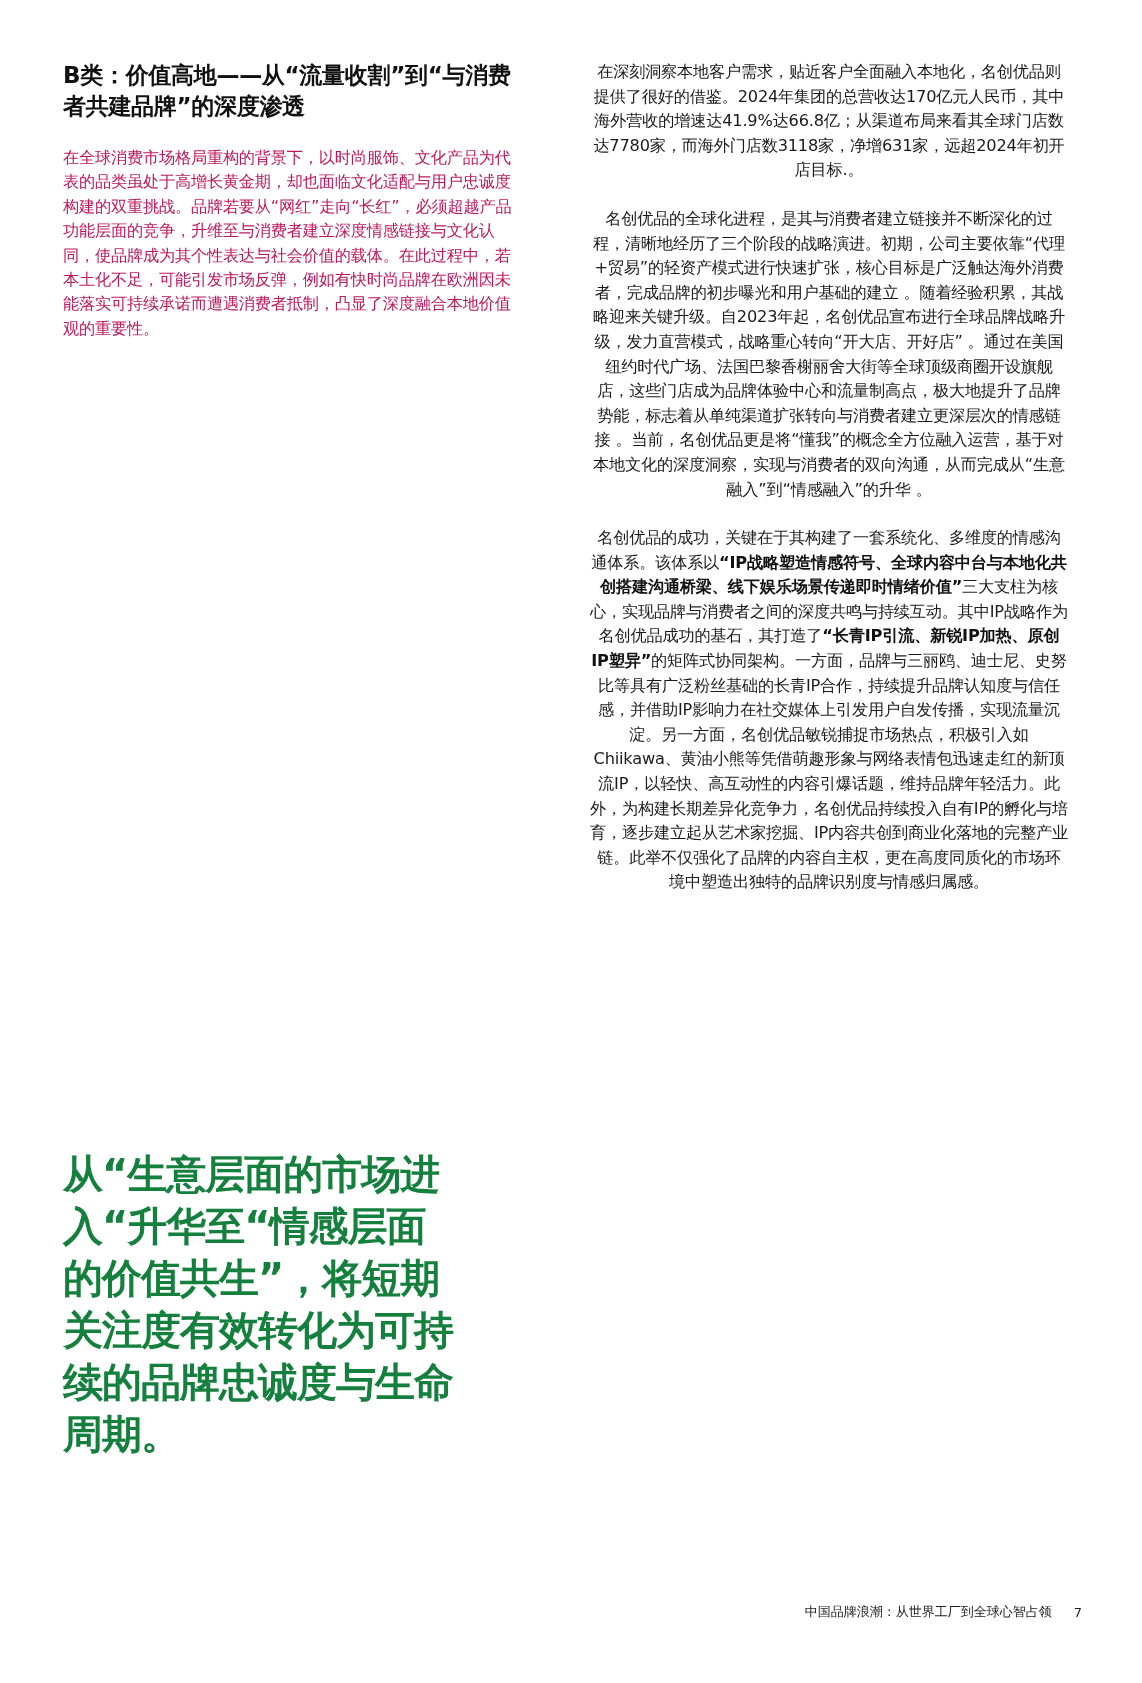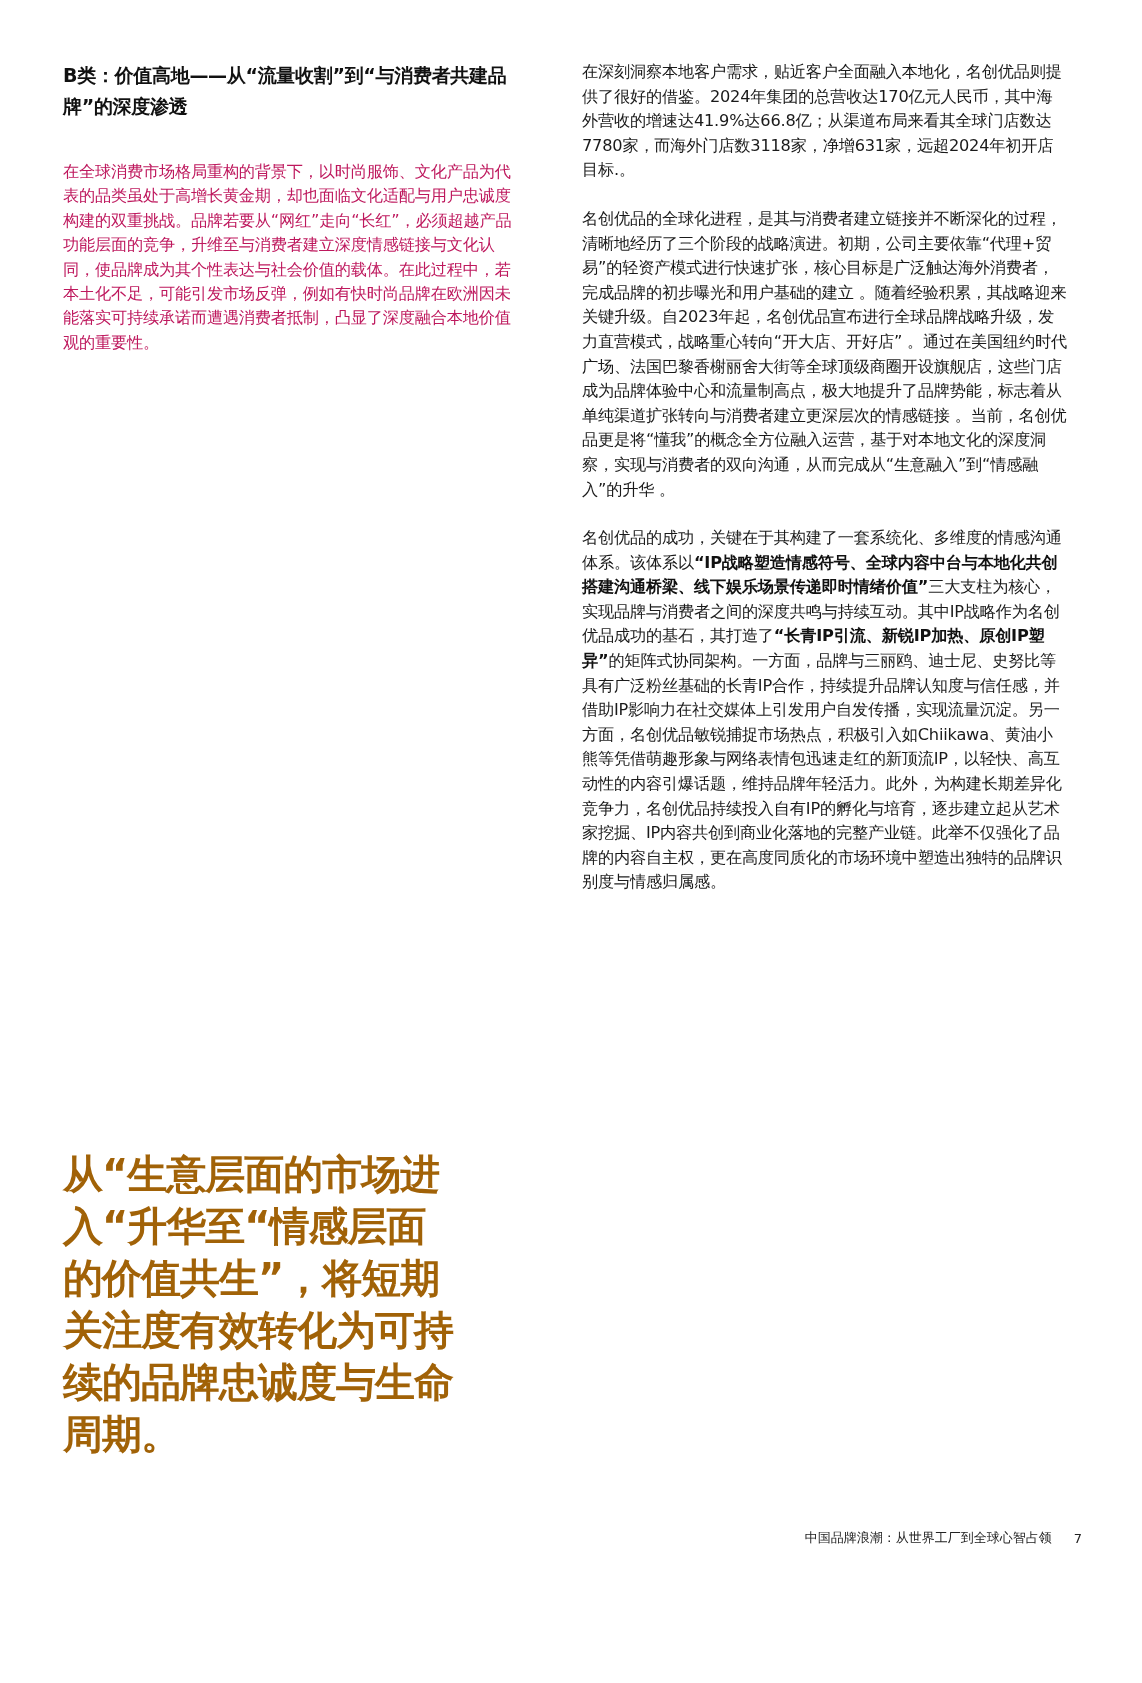--- a/index.html
+++ b/index.html
@@ -3,39 +3,40 @@
   <meta charset="utf-8">
   <style>
     html, body { margin: 0; padding: 0; background: #ffffff; }
     body {
       width: 1142px; height: 1683px; position: relative; overflow: hidden;
       font-family: "DejaVu Sans", "Liberation Sans", sans-serif;
     }
     .col-left { position: absolute; left: 63px; top: 60px; width: 455px; }
     .col-right { position: absolute; left: 578px; top: 60px; width: 490px; }
     .section-title {
-      font-size: 19px; font-weight: bold; color: #111111; line-height: 31px;
-      margin: 0 0 38px 0; letter-spacing: -0.3px;
+      font-size: 23px; font-weight: bold; color: #111111; line-height: 31px;
+      margin: 0 0 24px 0; letter-spacing: -0.3px;
     }
     .purple-para {
       font-size: 16.2px; line-height: 24.4px; color: #be185d; margin: 0 0 25px 0;
       letter-spacing: -0.2px;
     }
     .body-para {
-      font-size: 16.2px; line-height: 24.6px; color: #1a1a1a; margin: 0 0 24px 4px;
+      font-size: 16.2px; line-height: 24.6px; color: #1a1a1a; margin: 0 0 24px 12px;
       letter-spacing: -0.2px;
+      text-align: center;
     }
     .body-para b { font-weight: bold; color: #111111; }
     .pull-quote {
       position: absolute; left: 63px; top: 1148px; width: 390px;
-      font-size: 40px; line-height: 52px; color: #a16207; font-weight: bold;
+      font-size: 40px; line-height: 52px; color: #15803d; font-weight: bold;
       letter-spacing: -1px; margin: 0;
     }
     .footer {
-      position: absolute; right: 60px; top: 1529px;
+      position: absolute; right: 60px; top: 1603px;
       font-size: 13px; color: #222222; display: flex; gap: 22px; align-items: center;
     }
   </style>
 </head>
 <body>
 
 <div class="col-left">
   <h2 class="section-title">B类：价值高地——从“流量收割”到“与消费者共建品牌”的深度渗透</h2>
   <p class="purple-para">在全球消费市场格局重构的背景下，以时尚服饰、文化产品为代表的品类虽处于高增长黄金期，却也面临文化适配与用户忠诚度构建的双重挑战。品牌若要从“网红”走向“长红”，必须超越产品功能层面的竞争，升维至与消费者建立深度情感链接与文化认同，使品牌成为其个性表达与社会价值的载体。在此过程中，若本土化不足，可能引发市场反弹，例如有快时尚品牌在欧洲因未能落实可持续承诺而遭遇消费者抵制，凸显了深度融合本地价值观的重要性。</p>
 </div>

